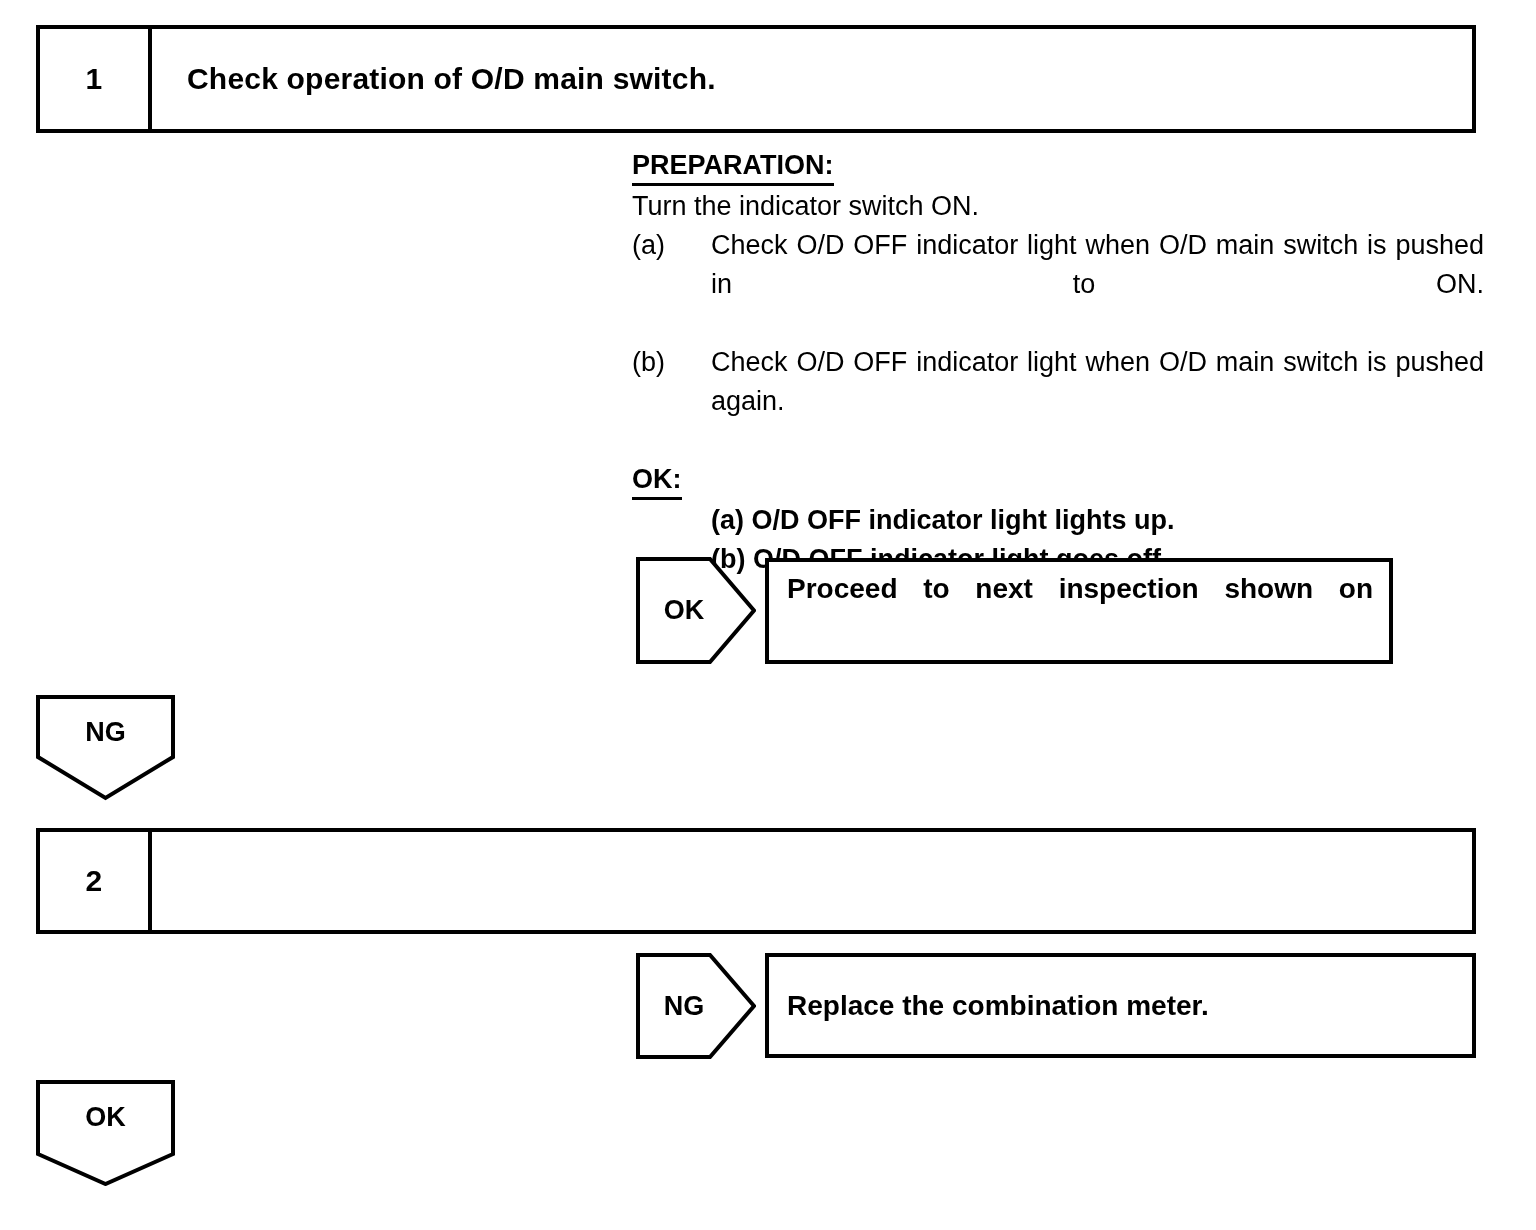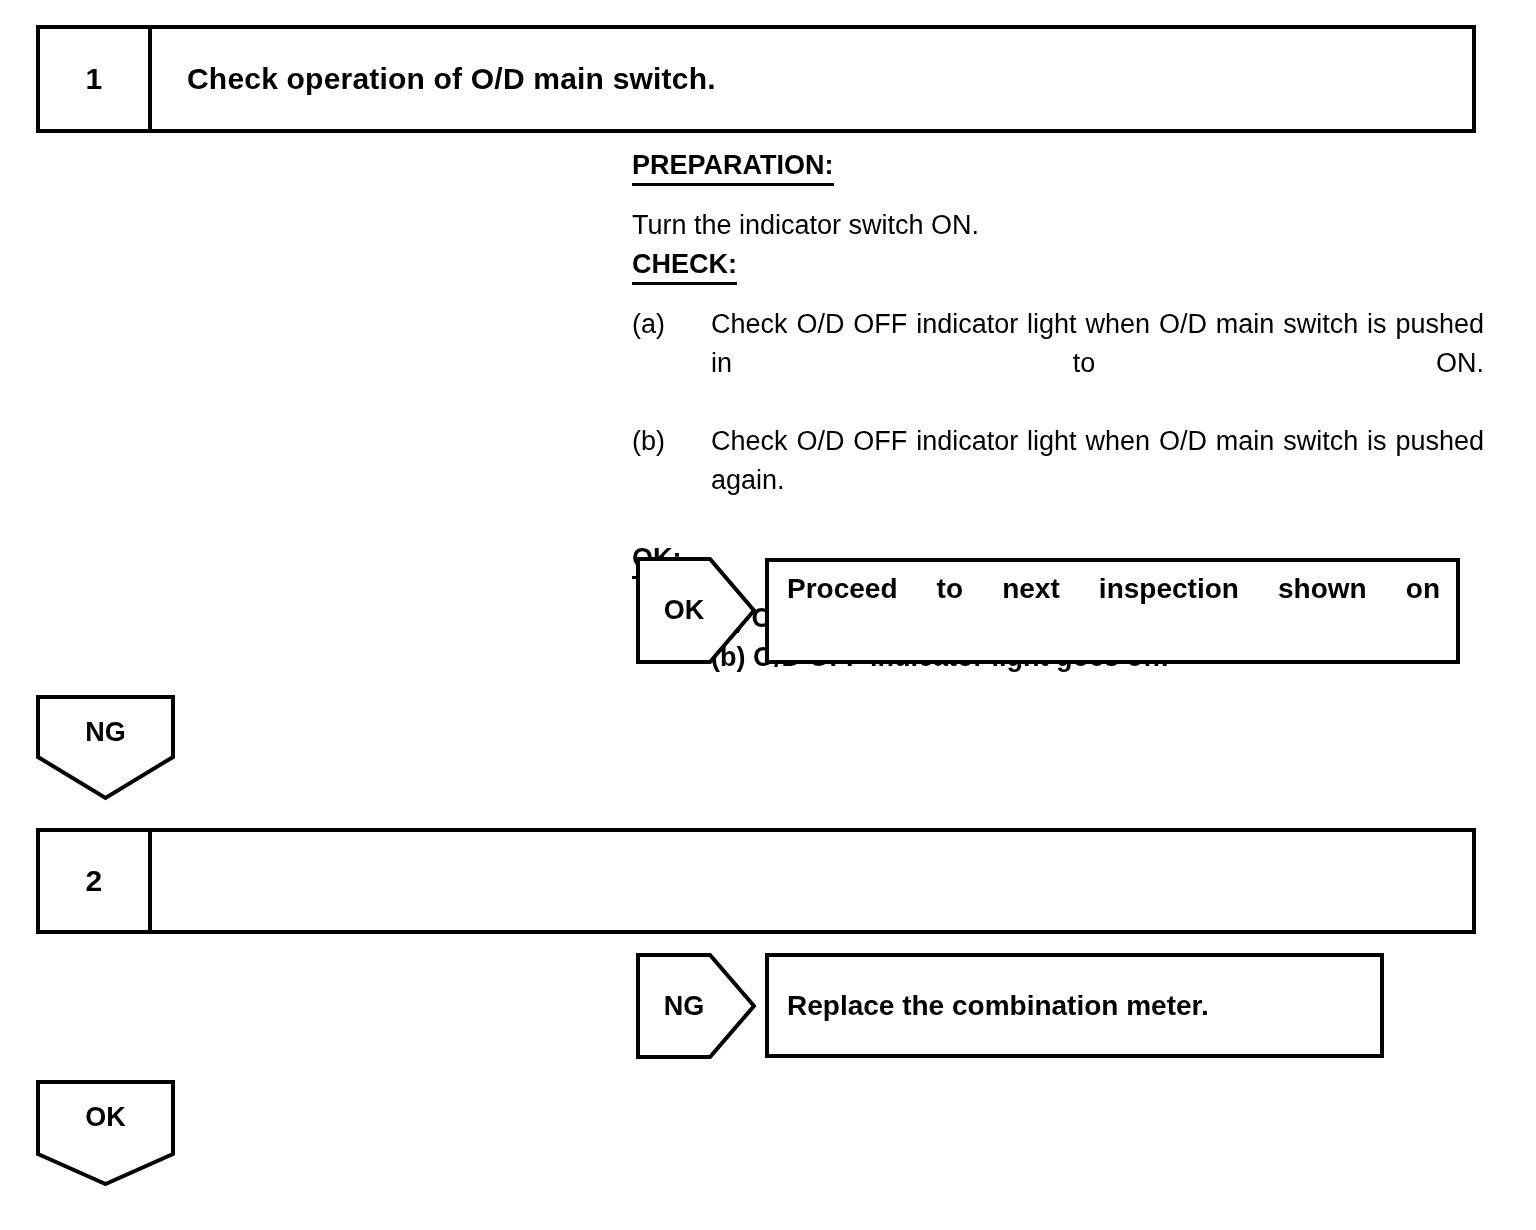--- a/index.html
+++ b/index.html
@@ -58,21 +58,21 @@
     width: 852px;
     font-size: 27px;
     line-height: 39px;
   }
   .head-underline {
     font-weight: bold;
     display: inline-block;
     border-bottom: 3px solid #000;
     padding-bottom: 1px;
     line-height: 34px;
-    margin-bottom: 20px;
+    margin-bottom: 1px;
   }
   .plain-line {
     font-weight: normal;
     line-height: 39px;
   }
   .lettered {
     display: flex;
     align-items: flex-start;
     font-weight: normal;
     line-height: 39px;
@@ -137,24 +137,24 @@
     text-align: justify;
     text-justify: inter-word;
   }
   .justify-line::after {
     content: "";
     display: inline-block;
     width: 100%;
   }
 
   #ok-result-row { left: 636px; top: 557px; width: 840px; height: 107px; }
-  #ok-result-row .result-box { left: 129px; top: 1px; width: 695px; height: 106px; }
+  #ok-result-row .result-box { left: 129px; top: 1px; width: 628px; height: 106px; }
 
   #ng-result-row { left: 636px; top: 953px; width: 840px; height: 106px; }
-  #ng-result-row .result-box { left: 129px; top: 0; width: 619px; height: 105px; }
+  #ng-result-row .result-box { left: 129px; top: 0; width: 711px; height: 105px; }
 
   
   .arrow-down {
     position: absolute;
     width: 139px;
     height: 106px;
   }
   .arrow-down .tag {
     position: absolute;
     left: 0;
@@ -179,23 +179,20 @@
 <div class="step-box" id="step1-box">
   <div class="step-num">1</div>
   <div class="step-title">Check operation of O/D main switch.</div>
 </div>
 
 <div class="detail">
   <div>
     <span class="head-underline">PREPARATION:</span>
   </div>
   <div class="plain-line">Turn the indicator switch ON.</div>
-  <div>
-    <span class="head-underline">CHECK:</span>
-  </div>
 
   <div class="lettered">
     <span class="lbl">(a)</span>
     <span class="txt">Check O/D OFF indicator light when O/D main switch is pushed in to ON.</span>
   </div>
 
   <div class="lettered">
     <span class="lbl">(b)</span>
     <span class="txt">Check O/D OFF indicator light when O/D main switch is pushed again.</span>
   </div>

